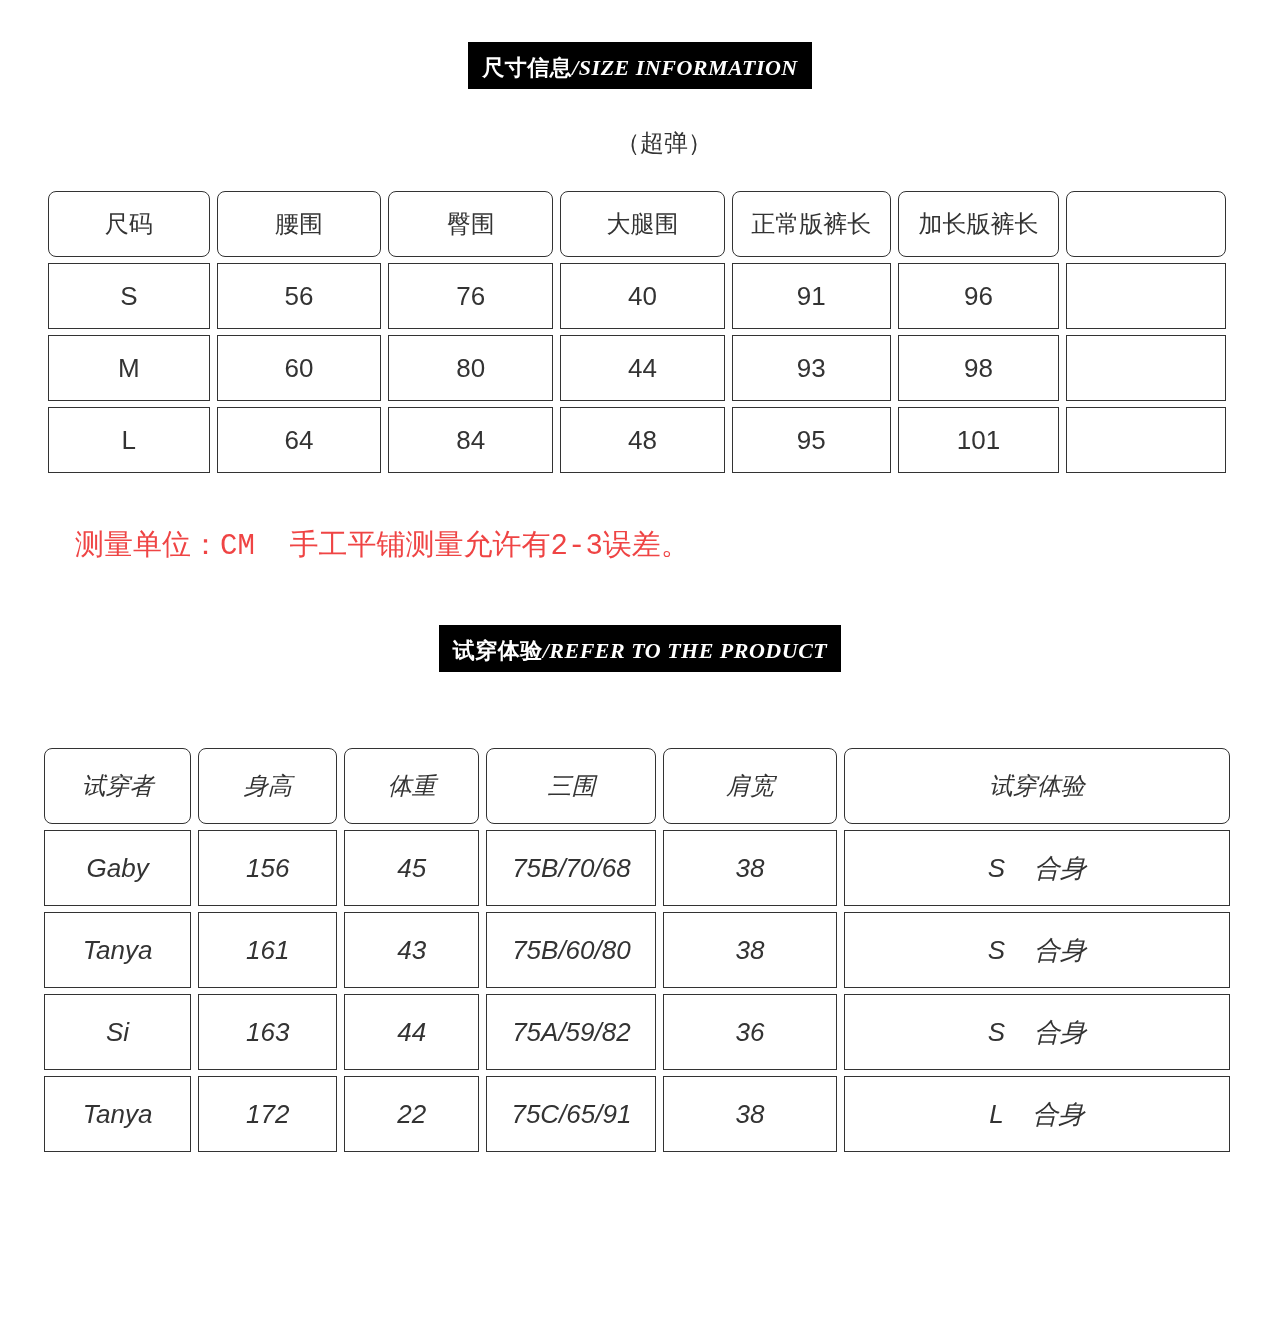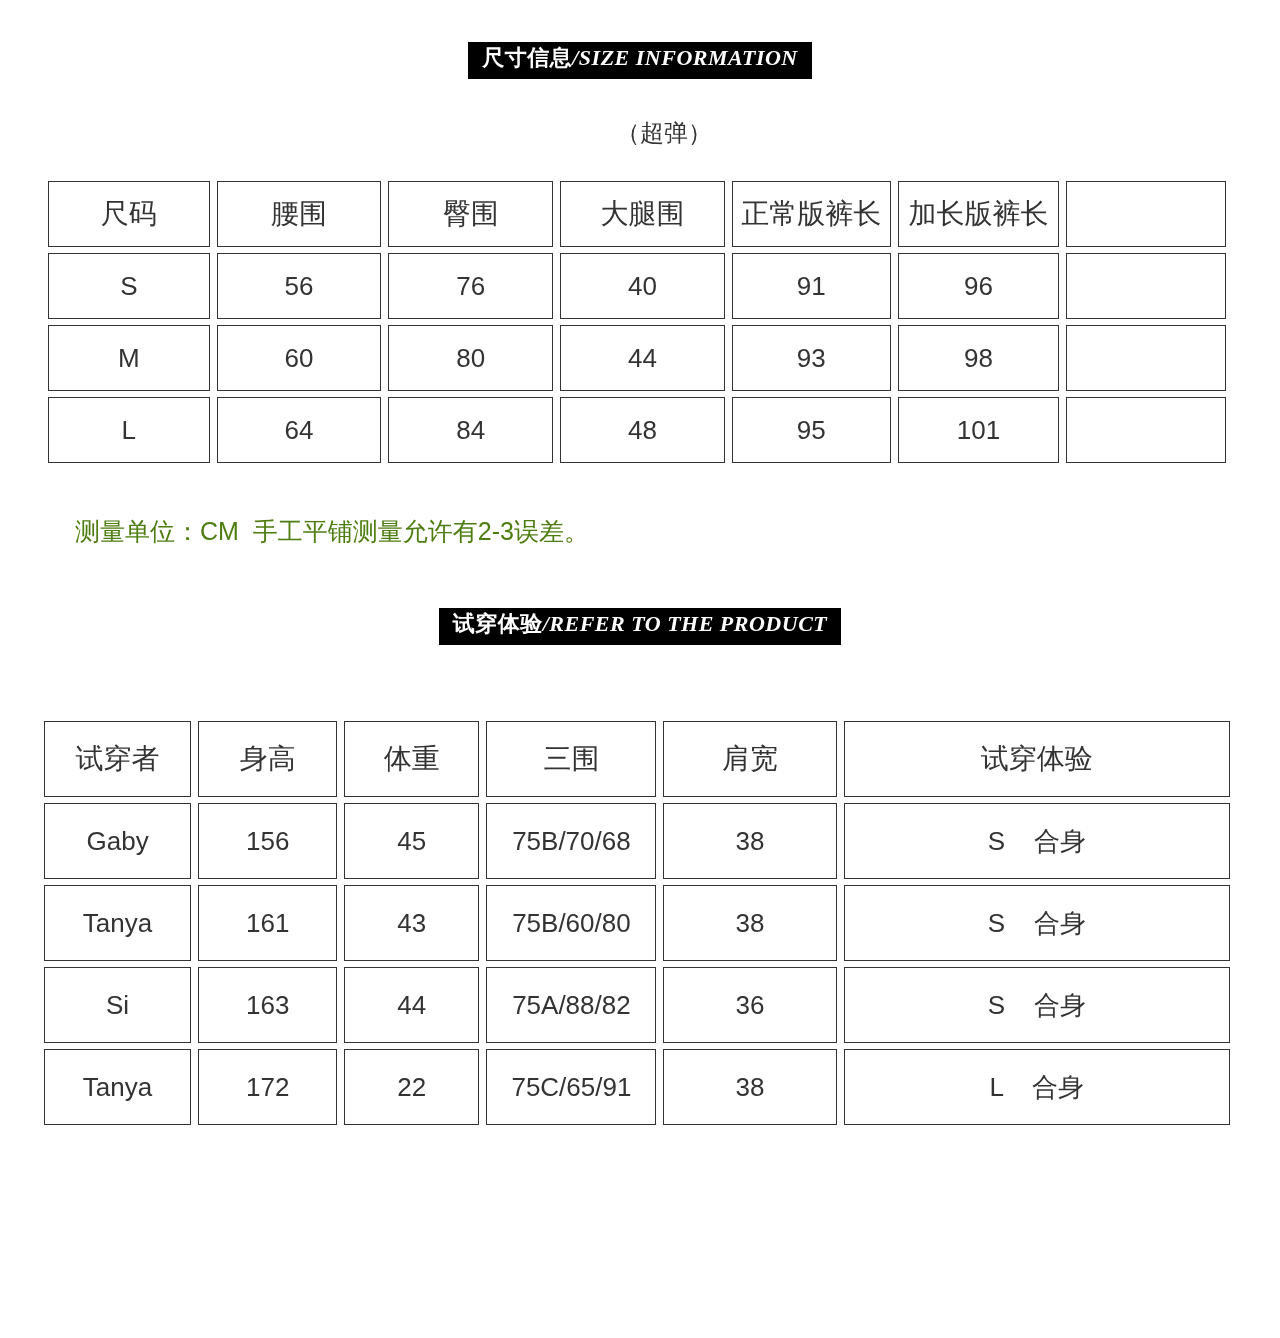--- a/index.html
+++ b/index.html
@@ -15,21 +15,21 @@
     min-height: 1338px;
     background: #ffffff;
     overflow: hidden;
   }
   .badge {
     display: block;
     width: max-content;
     margin: 0 auto;
     background: #000000;
     color: #ffffff;
-    padding: 1px 14px 6px 14px;
+    padding: 11px 14px 6px 14px;
     font-size: 22px;
     font-weight: bold;
     letter-spacing: 0.5px;
   }
   .badge .en {
     font-family: "Liberation Serif", serif;
     font-style: italic;
     font-weight: bold;
   }
   .badge-size { margin-top: 42px; }
@@ -49,35 +49,37 @@
   td {
     border: 1px solid #333333;
     text-align: center;
     vertical-align: middle;
     font-size: 26px;
     color: #333333;
     white-space: pre-wrap;
     background: #ffffff;
     padding: 0;
   }
-  td.hdr { font-size: 28px; }
+  td.hdr { font-size: 24px; border-radius: 8px; }
   .size-table {
     margin: 26px 0 0 41px;
     width: 1192px;
   }
   .size-table td { height: 64px; }
   .measure-note {
     margin: 46px 0 0 75px;
-    font-size: 25px;
-    color: #4d7c0f;
+    font-size: 29px;
+    color: #ef4444;
     white-space: pre-wrap;
+    font-family: Liberation Mono, monospace;
   }
   .fit-table {
     margin: 70px 0 0 37px;
     width: 1200px;
+    font-style: italic;
   }
   .fit-table td { height: 74px; }
   .bottom-pad { height: 50px; }
 </style>
 </head>
 <body>
 
 <div class="page">
 
   <div class="badge badge-size">
@@ -173,21 +175,21 @@
         <td>161</td>
         <td>43</td>
         <td>75B/60/80</td>
         <td>38</td>
         <td>S    合身</td>
       </tr>
       <tr>
         <td>Si</td>
         <td>163</td>
         <td>44</td>
-        <td>75A/88/82</td>
+        <td>75A/59/82</td>
         <td>36</td>
         <td>S    合身</td>
       </tr>
       <tr>
         <td>Tanya</td>
         <td>172</td>
         <td>22</td>
         <td>75C/65/91</td>
         <td>38</td>
         <td>L    合身</td>

